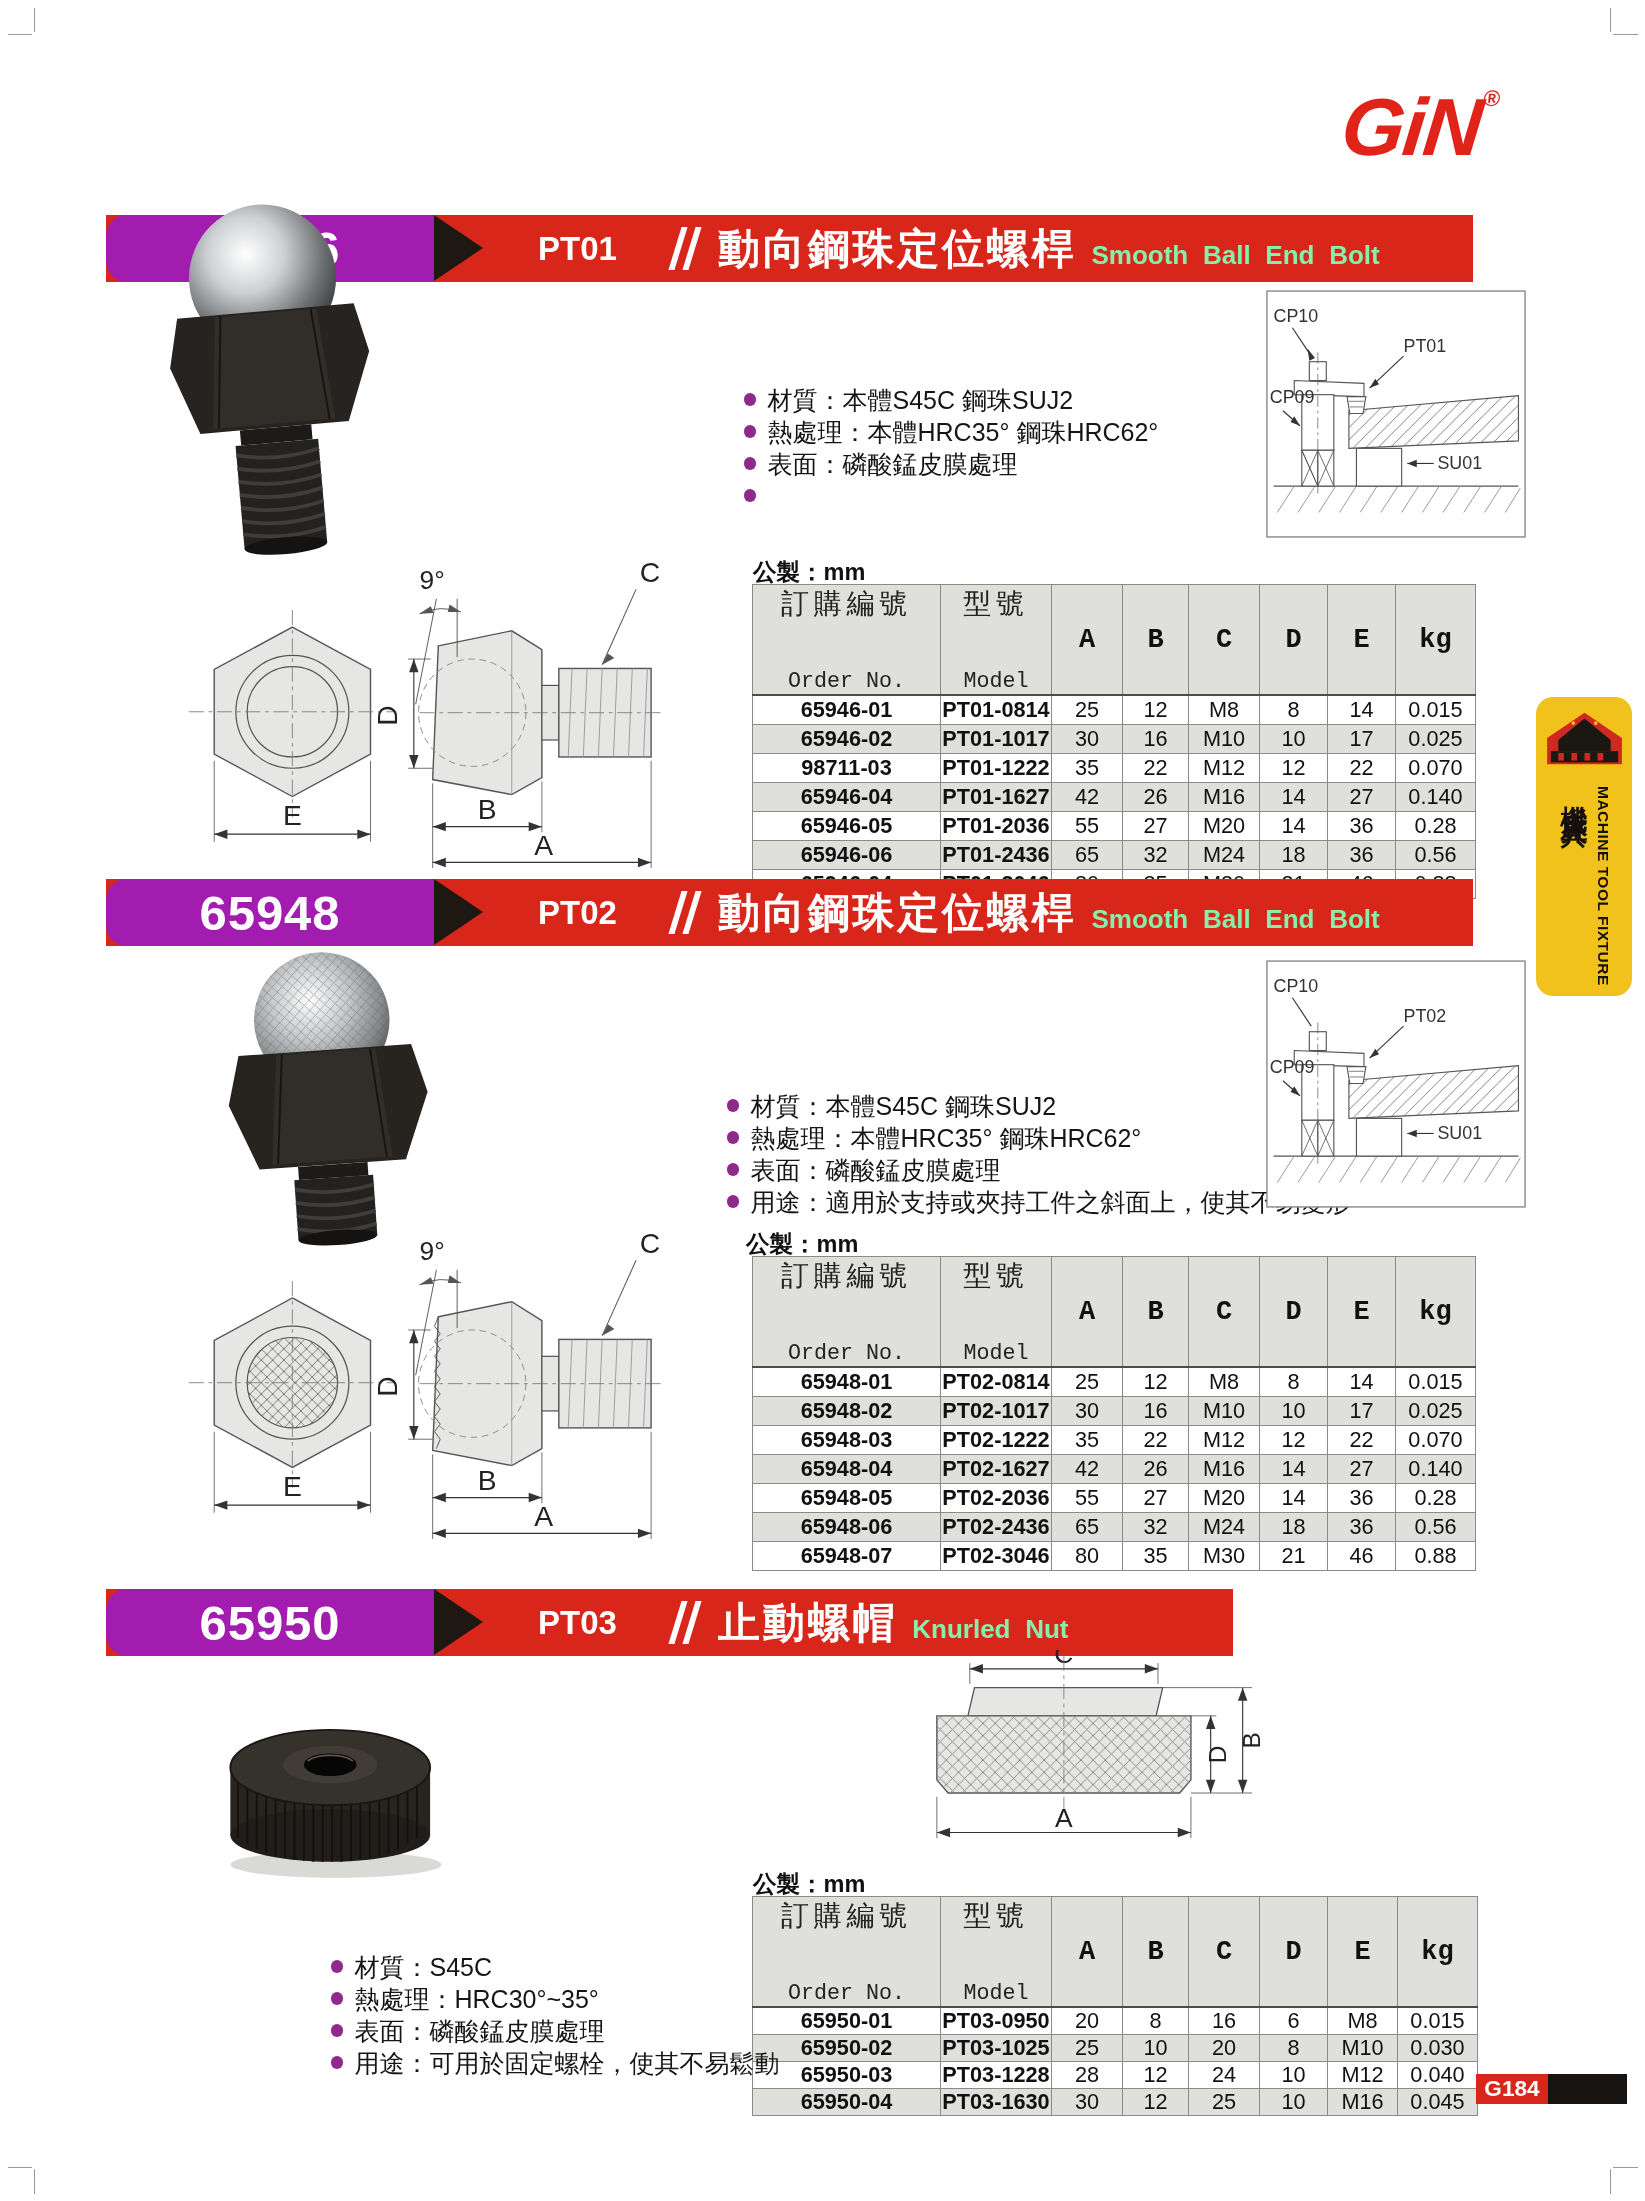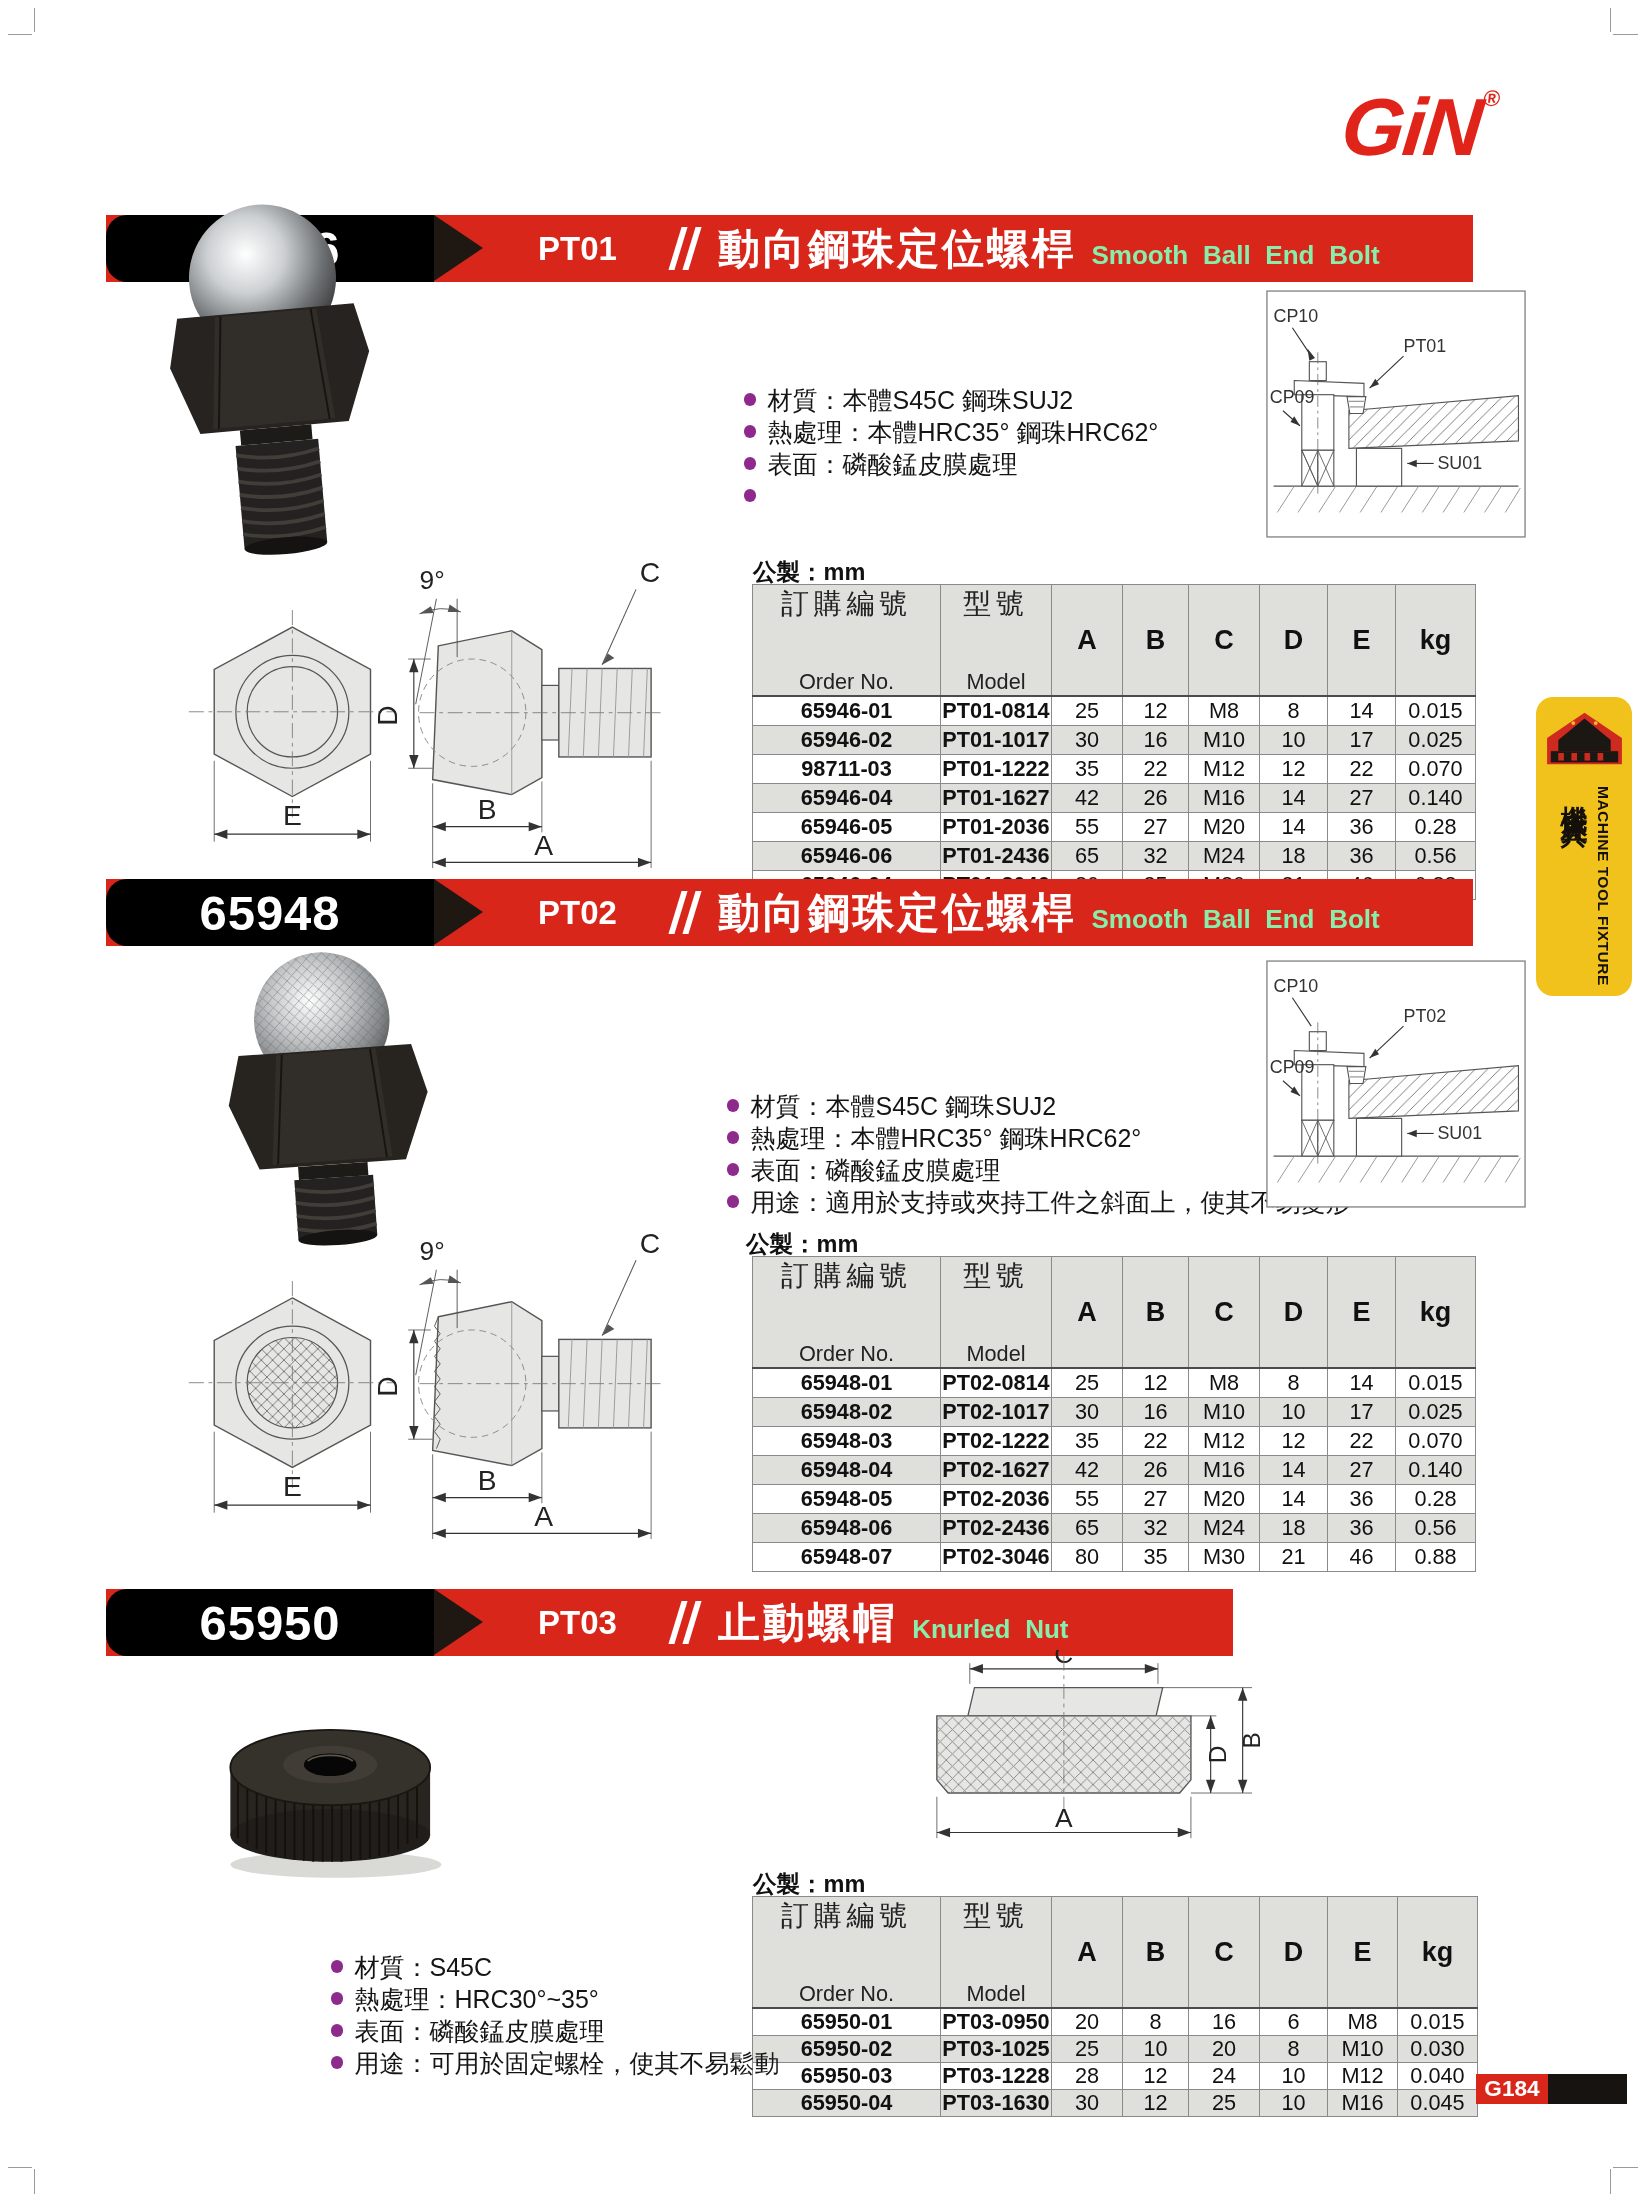--- a/index.html
+++ b/index.html
@@ -9,21 +9,21 @@
   .crop { position:absolute; background:#9a9a9a; }
 
   
   .logo { position:absolute; left:1342px; top:80px; width:235px; height:99px; color:#e0241a;
           font-weight:bold; font-style:italic; font-size:81px; transform:skewX(-6deg);
           letter-spacing:-1.9px; line-height:94px; }
   .logo .reg { font-size:22.6px; vertical-align:top; line-height:38px; font-style:normal; }
 
   
   .banner { position:absolute; height:67px; background:#d9261b; display:flex; align-items:center; }
-  .black-tab { position:relative; width:328px; height:67px; background:#000000;
+  .black-tab { position:relative; width:328px; height:67px; background:#a21caf;
                border-radius:21px 0 0 21px; display:flex; align-items:center; justify-content:center;
                flex:none; }
   .black-tab:after { content:""; position:absolute; left:100%; top:0;
                border-left:49px solid #1f1712; border-top:33px solid transparent;
                border-bottom:33px solid transparent; }
   .sec-num { color:#fff; font-size:49px; font-weight:bold; letter-spacing:0.9px; }
   .sec-code { color:#fff; font-size:33px; font-weight:bold; margin-left:104px; flex:none; }
   .chev { display:flex; margin-left:58px; flex:none; }
   .chev i { display:block; width:5.6px; height:43px; background:#fff; transform:skewX(-17deg); margin-right:8.5px; }
   .title-zh { color:#fff; font-size:42px; font-weight:bold; margin-left:15px; letter-spacing:2.8px; flex:none; }
@@ -35,21 +35,21 @@
   .b-item { display:flex; font-size:25px; color:#151515; line-height:32px; }
   .dot { width:12.2px; height:12.2px; border-radius:50%; background:#8e2a8c; margin:9.4px 11.3px 0 0; flex:none; }
   .b-text { white-space:pre-line; }
 
   .unit { position:absolute; font-size:23.5px; color:#111; font-weight:bold; }
 
   
   .spec-table { position:absolute; border-collapse:collapse; table-layout:fixed; background:#fff; }
   .spec-table th, .spec-table td { border:0.9px solid #8a8a8a; text-align:center; vertical-align:middle; }
   .spec-table thead tr { background:#dfdfdc; }
-  .spec-table thead th { border-bottom:2.4px solid #4c4c4c; }
+  .spec-table thead th { border-bottom:2.4px solid #4c4c4c;font-family:Liberation Mono, monospace; }
   .h-zh { display:block; font-size:28px; font-weight:normal; letter-spacing:4.7px; color:#222; }
   .h-en { display:block; font-size:21.7px; font-weight:normal; color:#222;margin-top:46px; }
   .h-dim { font-size:27px; font-weight:bold; color:#111; }
   .spec-table tbody td { font-size:21.7px; color:#111; }
   .spec-table tbody td:nth-child(1), .spec-table tbody td:nth-child(2) { font-weight:bold; }
   .spec-table tbody tr:nth-child(even) { background:#dfdfdc; }
   .t7 tbody tr { height:29px; }
   .t7 thead tr { height:79px; }
   .t4 tbody tr { height:21px; }
   .t4 thead tr { height:79px; }

